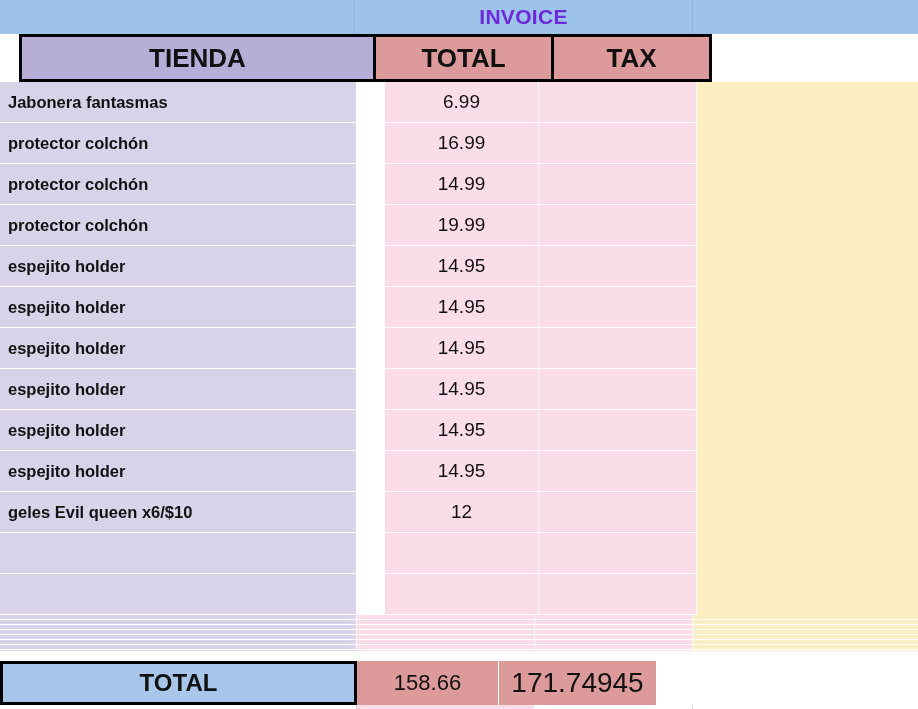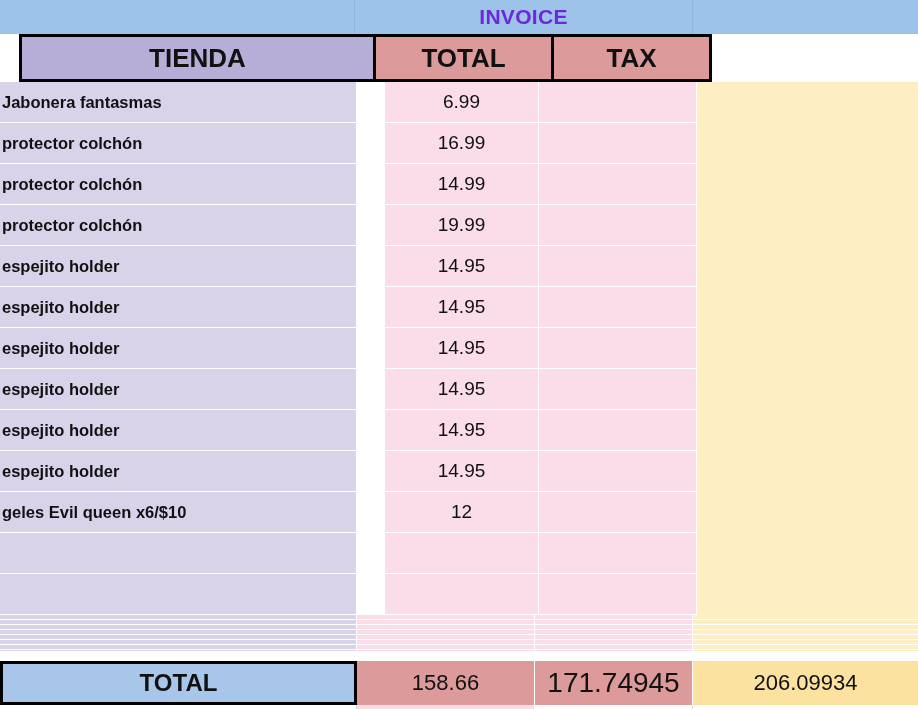--- a/index.html
+++ b/index.html
@@ -98,21 +98,21 @@
     box-sizing: border-box;
   }
   .c-name {
     width: 357px;
     background: #d9d3ea;
     border-bottom: 1px solid #ffffff;
     border-right: 1px solid #ffffff;
     box-sizing: border-box;
     display: flex;
     align-items: center;
-    padding-left: 2px;
+    padding-left: 8px;
     font-size: 16.5px;
     font-weight: bold;
     color: #111;
   }
   .c-total {
     width: 154px;
     background: #fbdde9;
     border-bottom: 1px solid #ffffff;
     border-right: 1px solid #ffffff;
     box-sizing: border-box;
@@ -212,21 +212,21 @@
     border: 3px solid #000;
     box-sizing: border-box;
     display: flex;
     align-items: center;
     justify-content: center;
     font-size: 24px;
     font-weight: bold;
     color: #111;
   }
   .t-total {
-    width: 178px;
+    width: 142px;
     background: #dd9a9a;
     box-sizing: border-box;
     display: flex;
     align-items: center;
     justify-content: center;
     font-size: 22px;
     color: #111;
     border-right: 1px solid #ffffff;
   }
   .t-tax {
@@ -364,21 +364,20 @@
     <div class="band-tax"></div>
     <div class="band-pct"></div>
   </div>
 
   <div class="spacer-row"></div>
 
   <div class="total-row">
     <div class="t-label">TOTAL</div>
     <div class="t-total">158.66</div>
     <div class="t-tax">171.74945</div>
-    <div class="t-pct">206.09934</div>
   </div>
 
   <div class="bottom-sliver">
     <div class="bs-name"></div>
     <div class="bs-total"></div>
     <div class="bs-tax"></div>
     <div class="bs-pct"></div>
   </div>
 
 </div>

